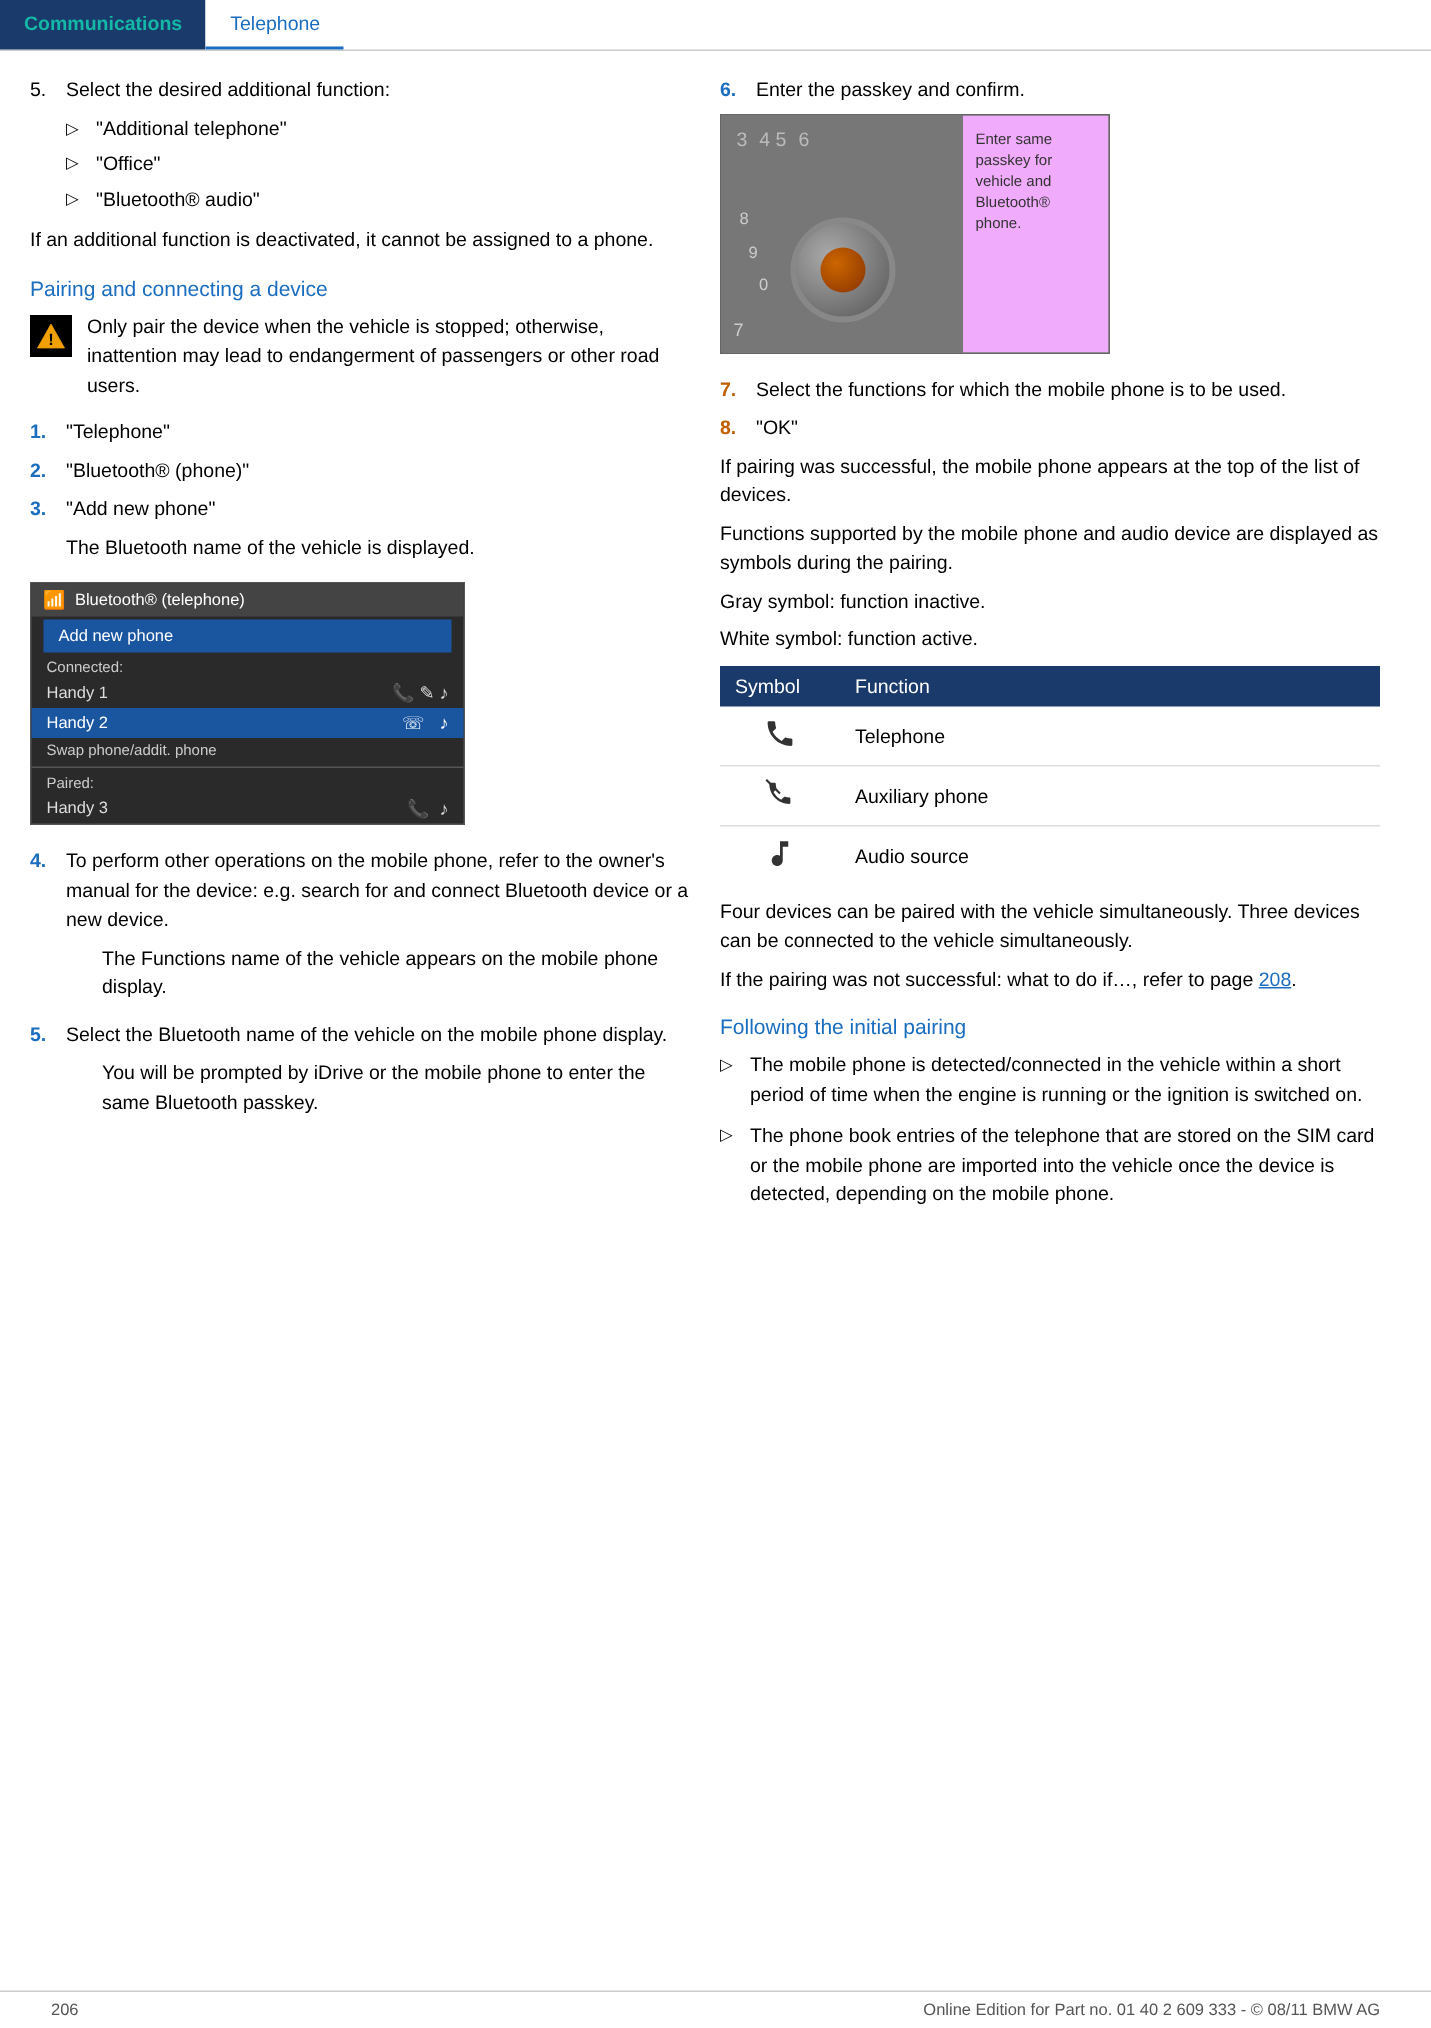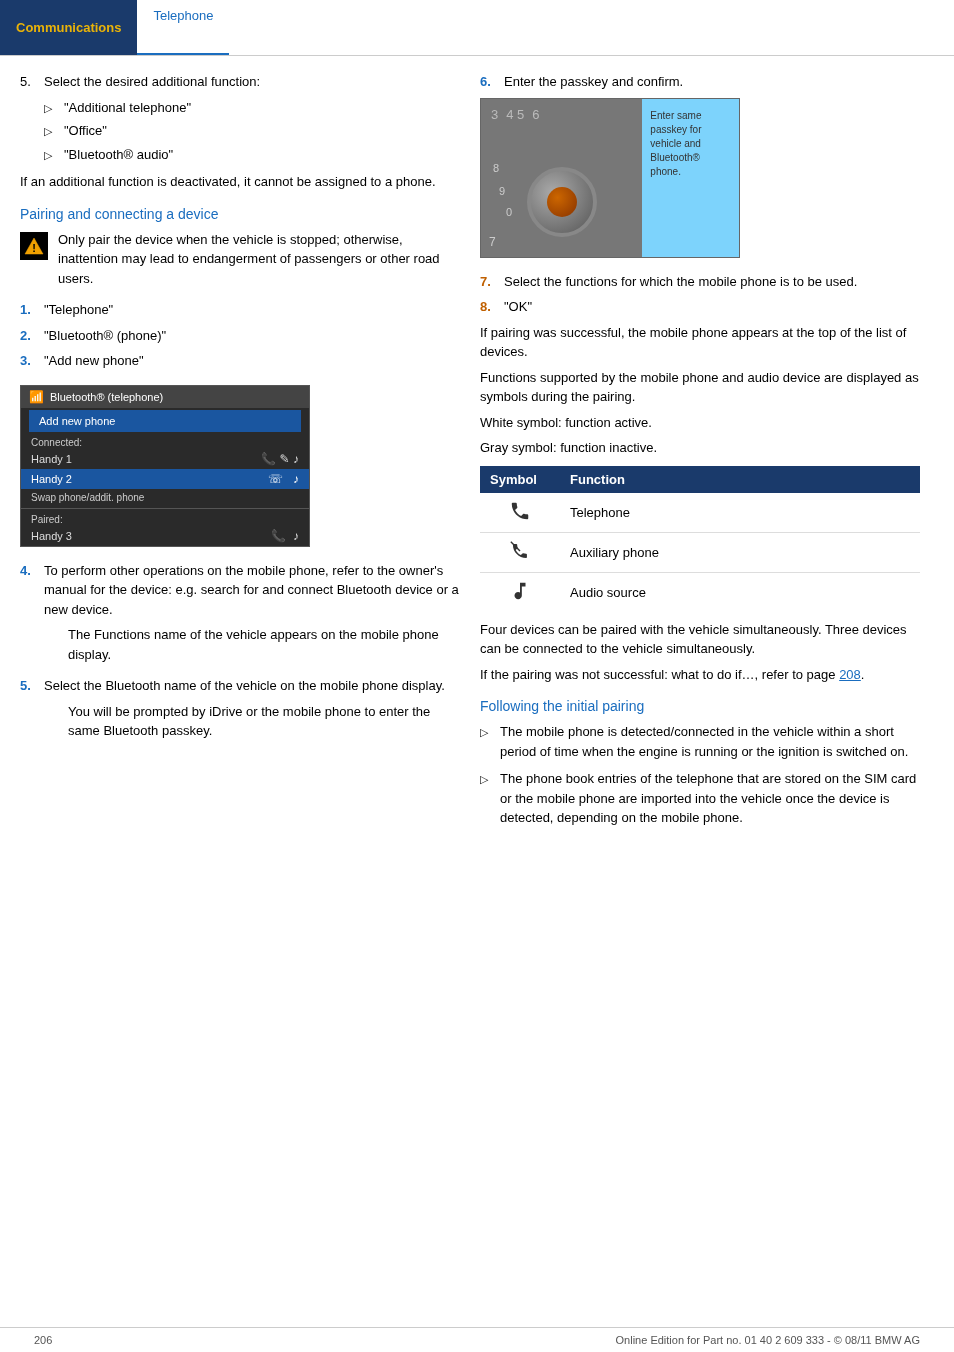--- a/index.html
+++ b/index.html
@@ -14,22 +14,22 @@
     }
 
     
     .header {
       display: flex;
       border-bottom: 1px solid #ccc;
       margin-bottom: 0;
     }
     .header-communications {
       background: #1a3a6b;
-      color: #eab308;
-      padding: 20px 16px;
+      color: #14b8a6;
+      padding: 8px 16px;
       font-size: 13px;
       font-weight: bold;
     }
     .header-telephone {
       background: #fff;
       color: #1a6dbf;
       padding: 8px 16px;
       font-size: 13px;
       border-bottom: 2px solid #1a6dbf;
     }
@@ -170,21 +170,21 @@
       width: 100%;
       border-collapse: collapse;
       margin: 8px 0;
     }
     .symbol-table th {
       background: #1a3a6b;
       color: #fff;
       padding: 6px 10px;
       text-align: left;
       font-size: 13px;
-      font-weight: bold;
+      font-weight: normal;
     }
     .symbol-table td {
       padding: 7px 10px;
       border-bottom: 1px solid #ddd;
       font-size: 13px;
       vertical-align: middle;
     }
     .symbol-table tr:last-child td {
       border-bottom: none;
     }
@@ -203,21 +203,21 @@
       border: 1px solid #666;
       display: flex;
       overflow: hidden;
     }
     .passkey-image-left {
       background: #777;
       flex: 2;
       position: relative;
     }
     .passkey-image-right {
-      background: #7dd3fc;
+      background: #f0abfc;
       flex: 1;
       padding: 10px 8px;
       font-size: 10px;
       color: #333;
       line-height: 1.4;
     }
 
     
     .link-blue { color: #1a6dbf; text-decoration: underline; cursor: pointer; }
 
@@ -289,20 +289,21 @@
       <span>"Telephone"</span>
     </div>
     <div class="num-item">
       <span class="num-label blue">2.</span>
       <span>"Bluetooth® (phone)"</span>
     </div>
     <div class="num-item">
       <span class="num-label blue">3.</span>
       <span>"Add new phone"</span>
     </div>
+    <p class="indent">The Bluetooth name of the vehicle is displayed.</p>
 
     <div class="bt-screen">
       <div class="bt-screen-header">
         <span style="font-size:12px;">📶</span>
         <span>Bluetooth® (telephone)</span>
       </div>
       <div class="bt-menu-item">Add new phone</div>
       <div class="bt-section-label">Connected:</div>
       <div class="bt-device-row">
         <span>Handy 1</span>
@@ -383,22 +384,22 @@
       <span>Select the functions for which the mobile phone is to be used.</span>
     </div>
 
     <div class="num-item">
       <span class="num-label orange">8.</span>
       <span>"OK"</span>
     </div>
 
     <p>If pairing was successful, the mobile phone appears at the top of the list of devices.</p>
     <p>Functions supported by the mobile phone and audio device are displayed as symbols during the pairing.</p>
+    <p>Gray symbol: function inactive.</p>
     <p>White symbol: function active.</p>
-    <p>Gray symbol: function inactive.</p>
 
     <table class="symbol-table">
       <thead>
         <tr>
           <th style="width:80px;">Symbol</th>
           <th>Function</th>
         </tr>
       </thead>
       <tbody>
         <tr>

